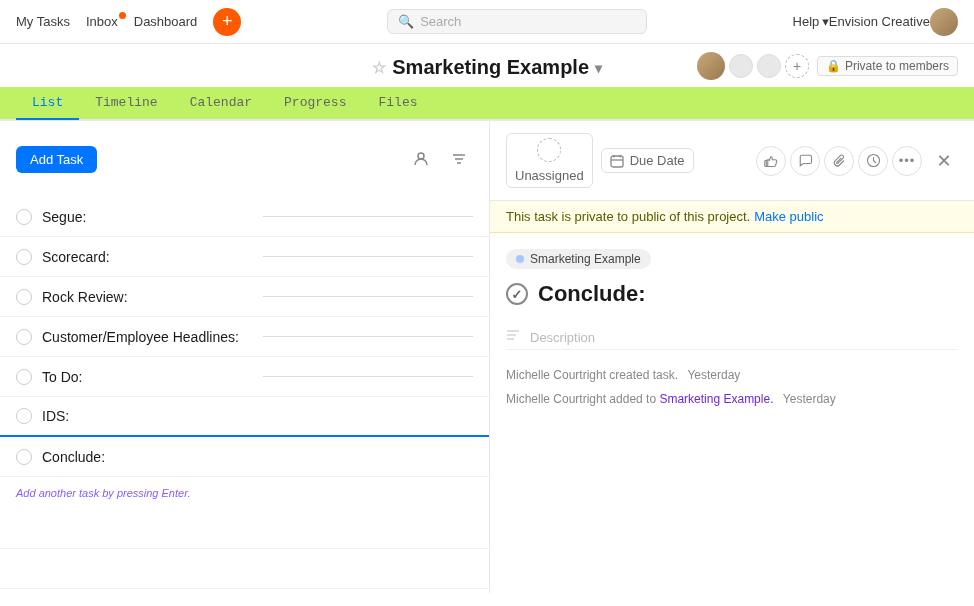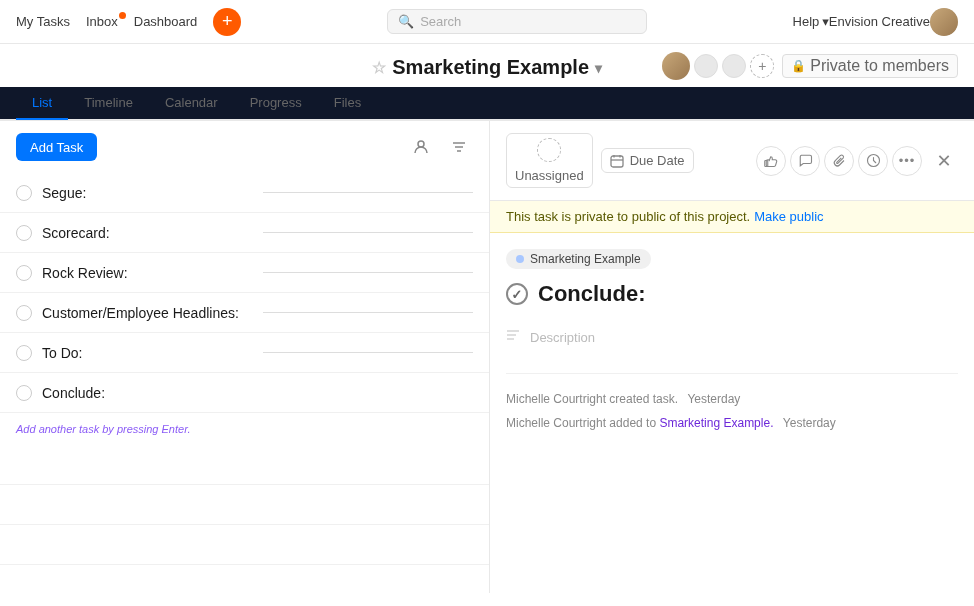--- a/index.html
+++ b/index.html
@@ -48,40 +48,41 @@
     .private-badge {
       display: flex; align-items: center; gap: 4px;
       font-size: 12px; color: #666; border: 1px solid #ddd; border-radius: 4px;
       padding: 2px 8px; background: #fafafa; cursor: pointer;
     }
 
     
     .tab-bar {
       display: flex; gap: 0;
       padding: 0 16px; border-bottom: 1px solid #e8e8e8;
-      background: #0f172a;
+      background: #bef264;
+      font-family: Liberation Mono, monospace;
     }
     .tab {
       padding: 8px 16px; font-size: 13px; color: #666;
       cursor: pointer; border-bottom: 2px solid transparent;
       margin-bottom: -1px;
     }
     .tab.active { color: #0075ff; border-bottom-color: #0075ff; font-weight: 500; }
 
     
     .main-content { display: flex; height: calc(606px - 44px - 52px - 38px); }
 
     
     .task-list-panel {
       width: 490px; flex-shrink: 0; border-right: 1px solid #e8e8e8;
       overflow-y: auto; background: #fff;
     }
     .task-list-header {
-      display: flex; justify-content: space-between;
-      padding: 12px 16px;
+      display: flex; align-items: center; justify-content: space-between;
+      padding: 24px 16px;
     }
     .add-task-btn {
       background: #0075ff; color: white; border: none; border-radius: 6px;
       padding: 6px 14px; font-size: 13px; font-weight: 500; cursor: pointer;
     }
     .header-icons { display: flex; gap: 10px; }
     .icon-btn { width: 28px; height: 28px; display: flex; align-items: center; justify-content: center; cursor: pointer; color: #888; border-radius: 4px; }
 
     
     .task-item {
@@ -142,21 +143,21 @@
     .project-tag-dot { width: 8px; height: 8px; border-radius: 50%; background: #a8c7ff; }
     .task-title {
       display: flex; align-items: center; gap: 10px;
       font-size: 22px; font-weight: 600; color: #1a1a1a; margin-bottom: 16px;
     }
     .task-title-check { width: 22px; height: 22px; border-radius: 50%; border: 2px solid #888; display: flex; align-items: center; justify-content: center; color: #666; font-size: 13px; flex-shrink: 0; cursor: pointer; }
     .description-row { display: flex; align-items: flex-end; gap: 10px; color: #aaa; font-size: 13px; padding: 4px 0; cursor: pointer; }
     .desc-icon { flex-shrink: 0; margin-top: 1px; }
 
     
-    .activity-section { margin-top: 24px; padding-top: 16px; border-top: 1px solid #f0f0f0; }
+    .activity-section { padding-top: 16px; border-top: 1px solid #f0f0f0; }
     .activity-item { font-size: 12px; color: #888; margin-bottom: 6px; line-height: 1.5; }
     .activity-link { color: #6d28d9; text-decoration: none; cursor: pointer; }
 
     
     ::-webkit-scrollbar { width: 6px; }
     ::-webkit-scrollbar-track { background: #f5f5f5; }
     ::-webkit-scrollbar-thumb { background: #ddd; border-radius: 3px; }
   </style>
 </head>
 <body>
@@ -198,21 +199,21 @@
     </div>
     <div class="header-right-actions">
       <div style="display:flex;align-items:center;gap:4px;">
         <div class="header-avatar"></div>
         <div class="header-avatar-placeholder" style="width:24px;height:24px;border-radius:50%;border:1px solid #ddd;background:#e8e8e8;"></div>
         <div class="header-avatar-placeholder" style="width:24px;height:24px;border-radius:50%;border:1px solid #ddd;background:#e8e8e8;"></div>
         <div class="add-member-btn">+</div>
       </div>
       <div class="private-badge">
         <span>🔒</span>
-        <span style="font-size:16px;">Private to members</span>
+        <span style="font-size:12px;">Private to members</span>
       </div>
     </div>
   </div>
 
   <div class="tab-bar">
     <div class="tab active">List</div>
     <div class="tab">Timeline</div>
     <div class="tab">Calendar</div>
     <div class="tab">Progress</div>
     <div class="tab">Files</div>
@@ -266,20 +267,24 @@
         <span class="task-name">Customer/Employee Headlines:</span>
         <div class="task-divider"></div>
       </div>
 
       <div class="task-item">
         <div class="task-checkbox"></div>
         <span class="task-name">To Do:</span>
         <div class="task-divider"></div>
       </div>
 
+      <div class="task-item" style="border-bottom:2px solid #0075ff;">
+        <div class="task-checkbox"></div>
+        <input class="task-input" value="IDS:" style="border-bottom: none;">
+      </div>
 
       <div class="task-item" style="background:#fff;">
         <div class="task-checkbox"></div>
         <input class="task-input" value="Conclude:" style="">
       </div>
 
       <div class="add-task-placeholder">Add another task by pressing Enter.</div>
 
       <div style="height:40px;border-bottom:1px solid #f0f0f0;"></div>
       <div style="height:40px;border-bottom:1px solid #f0f0f0;"></div>

